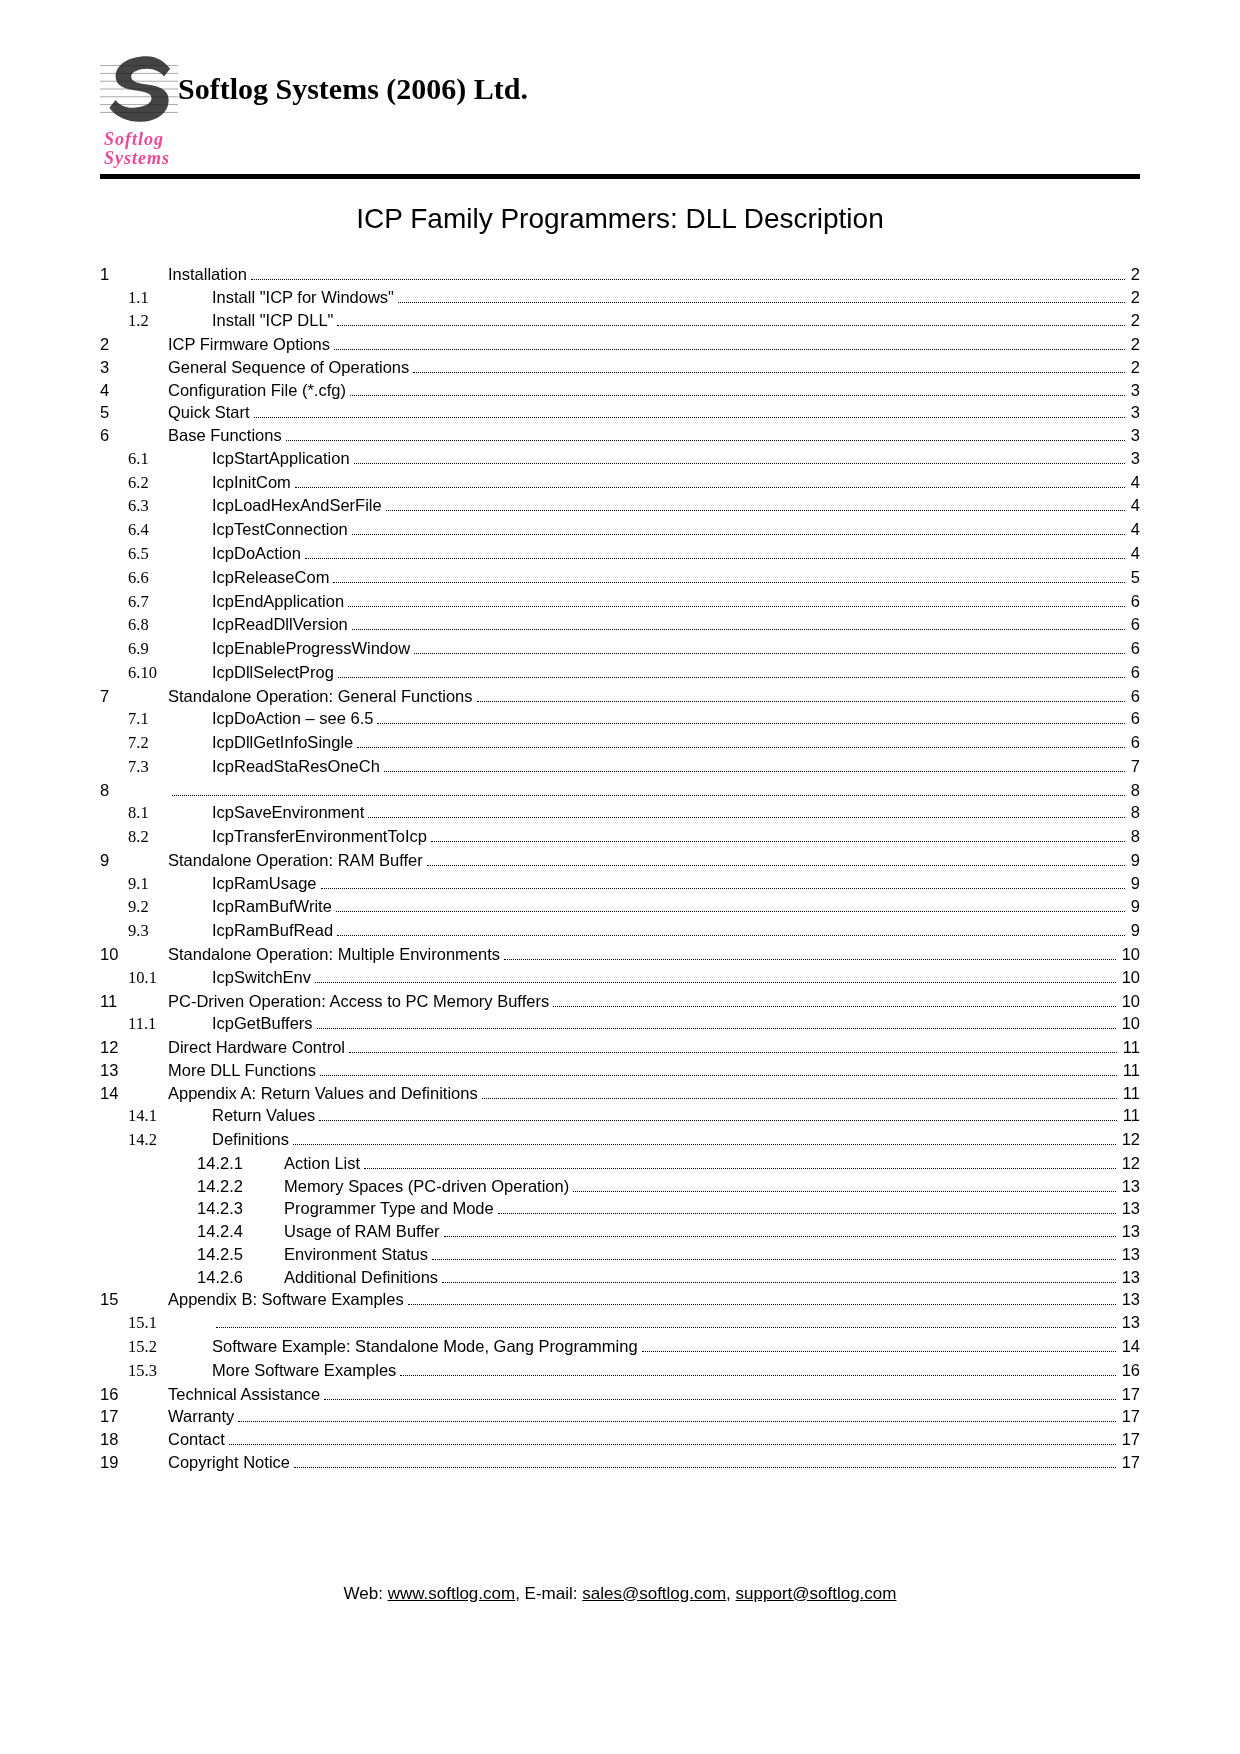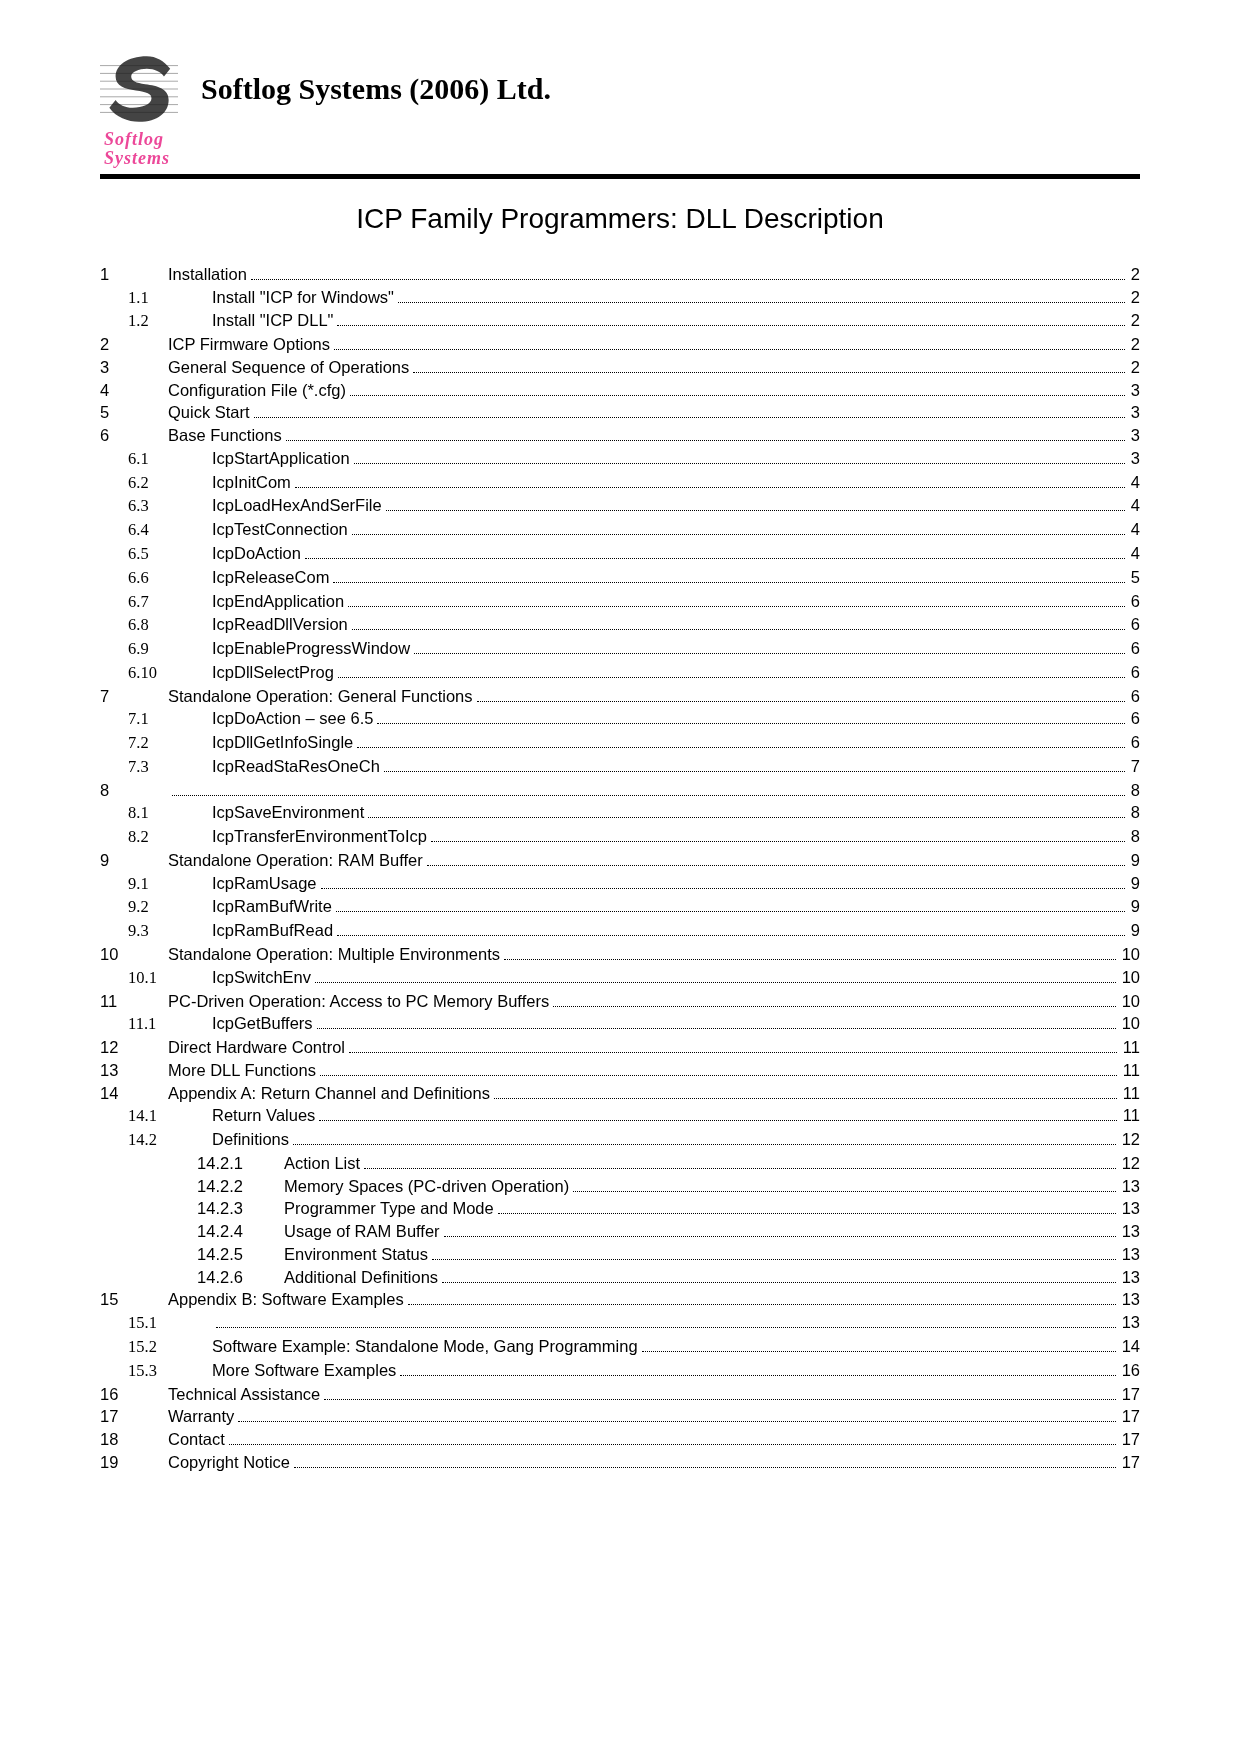--- a/index.html
+++ b/index.html
@@ -27,21 +27,21 @@
   }
   .logo-row {
     display: flex;
     align-items: center;
   }
   .logo-svg { width: 78px; height: 78px; }
   .company-name {
     font-family: "Times New Roman", Times, serif;
     font-weight: bold;
     font-size: 30px;
-    margin-left: 23px;
+    margin-left: 0;
   }
   .logo-sub {
     font-family: Georgia, "Times New Roman", serif;
     font-weight: bold;
     font-style: italic;
     font-size: 18px;
     color: #ec4899;
     line-height: 1.05;
     margin-top: 2px;
     margin-left: 4px;
@@ -329,21 +329,21 @@
         <span class="toc-page">11</span>
       </div>
       <div class="toc-row lvl1">
         <span class="toc-num">13</span>
         <span class="toc-text">More DLL Functions</span>
         <span class="toc-dots"></span>
         <span class="toc-page">11</span>
       </div>
       <div class="toc-row lvl1">
         <span class="toc-num">14</span>
-        <span class="toc-text">Appendix A: Return Channel and Definitions</span>
+        <span class="toc-text">Appendix A: Return Values and Definitions</span>
         <span class="toc-dots"></span>
         <span class="toc-page">11</span>
       </div>
       <div class="toc-row lvl2">
         <span class="toc-num">14.1</span>
         <span class="toc-text">Return Values</span>
         <span class="toc-dots"></span>
         <span class="toc-page">11</span>
       </div>
       <div class="toc-row lvl2">
@@ -430,14 +430,17 @@
         <span class="toc-page">17</span>
       </div>
       <div class="toc-row lvl1">
         <span class="toc-num">19</span>
         <span class="toc-text">Copyright Notice</span>
         <span class="toc-dots"></span>
         <span class="toc-page">17</span>
       </div>
     </div>
 
+  <div class="footer">
+    <span>Web: </span><a href="#">www.softlog.com</a><span>, E-mail: </span><a href="#">sales@softlog.com</a><span>, </span><a href="#">support@softlog.com</a>
+  </div>
 
 </div>
 
 </body></html>

